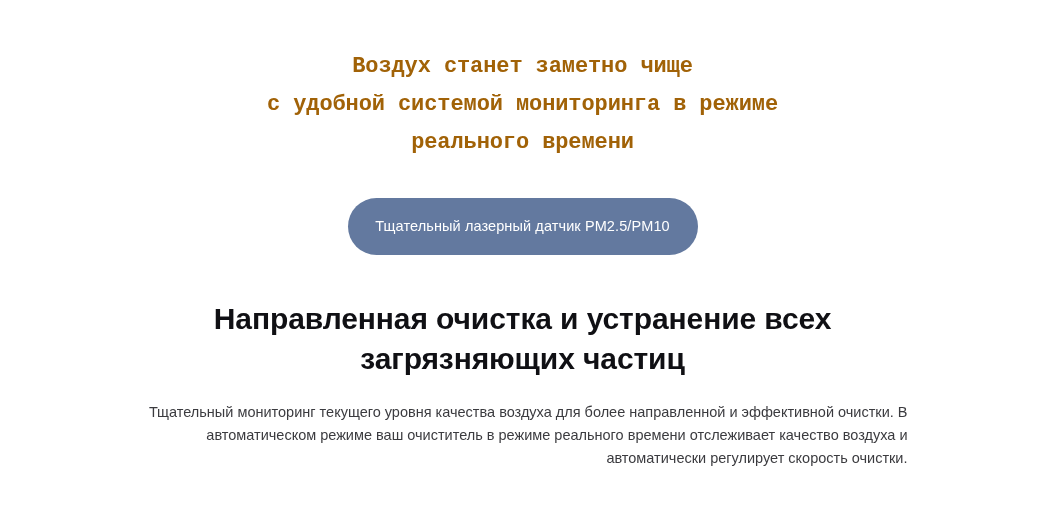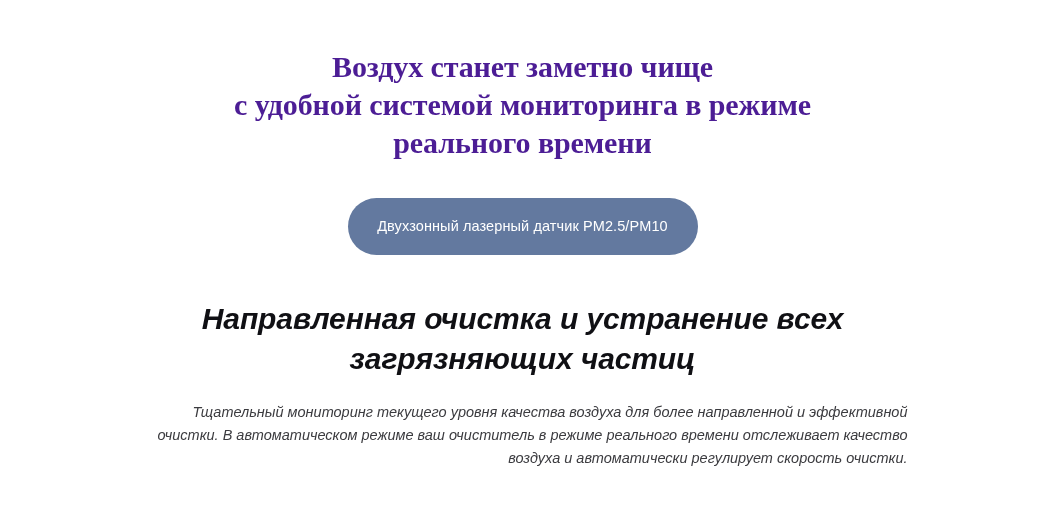--- a/index.html
+++ b/index.html
@@ -25,25 +25,25 @@
 
   
   .hero-section {
     padding-top: 48px;
     text-align: center;
   }
 
   .hero-heading {
     margin: 0 auto;
     width: 760px;
-    font-family: Liberation Serif, serif;
-    font-size: 30px;
+    font-family: Liberation Mono, monospace;
+    font-size: 22px;
     font-weight: bold;
     line-height: 38px;
-    color: #4c1d95;
+    color: #a16207;
     letter-spacing: -0.1px;
     white-space: pre-line;
   }
 
   
   .badge-row {
     margin-top: 36px;
     display: flex;
     justify-content: center;
   }
@@ -65,21 +65,20 @@
     letter-spacing: 0.1px;
     cursor: pointer;
     padding: 0 18px;
     box-sizing: border-box;
   }
 
   
   .feature-section {
     margin-top: 44px;
     text-align: center;
-    font-style: italic;
   }
 
   .feature-heading {
     margin: 0 auto;
     width: 820px;
     font-family: "Liberation Sans", sans-serif;
     font-size: 30px;
     font-weight: bold;
     line-height: 40px;
     color: #101014;
@@ -102,21 +101,21 @@
 <body>
 
 <div class="page">
 
   <section class="hero-section">
     <h1 class="hero-heading">Воздух станет заметно чище
 с удобной системой мониторинга в режиме
 реального времени</h1>
 
     <div class="badge-row">
-      <button class="sensor-badge">Двухзонный лазерный датчик PM2.5/PM10</button>
+      <button class="sensor-badge">Тщательный лазерный датчик PM2.5/PM10</button>
     </div>
   </section>
 
   <section class="feature-section">
     <h2 class="feature-heading">Направленная очистка и устранение всех
 загрязняющих частиц</h2>
 
     <p class="feature-paragraph">Тщательный мониторинг текущего уровня качества воздуха для более направленной и эффективной очистки. В автоматическом режиме ваш очиститель в режиме реального времени отслеживает качество воздуха и автоматически регулирует скорость очистки.</p>
   </section>
 

